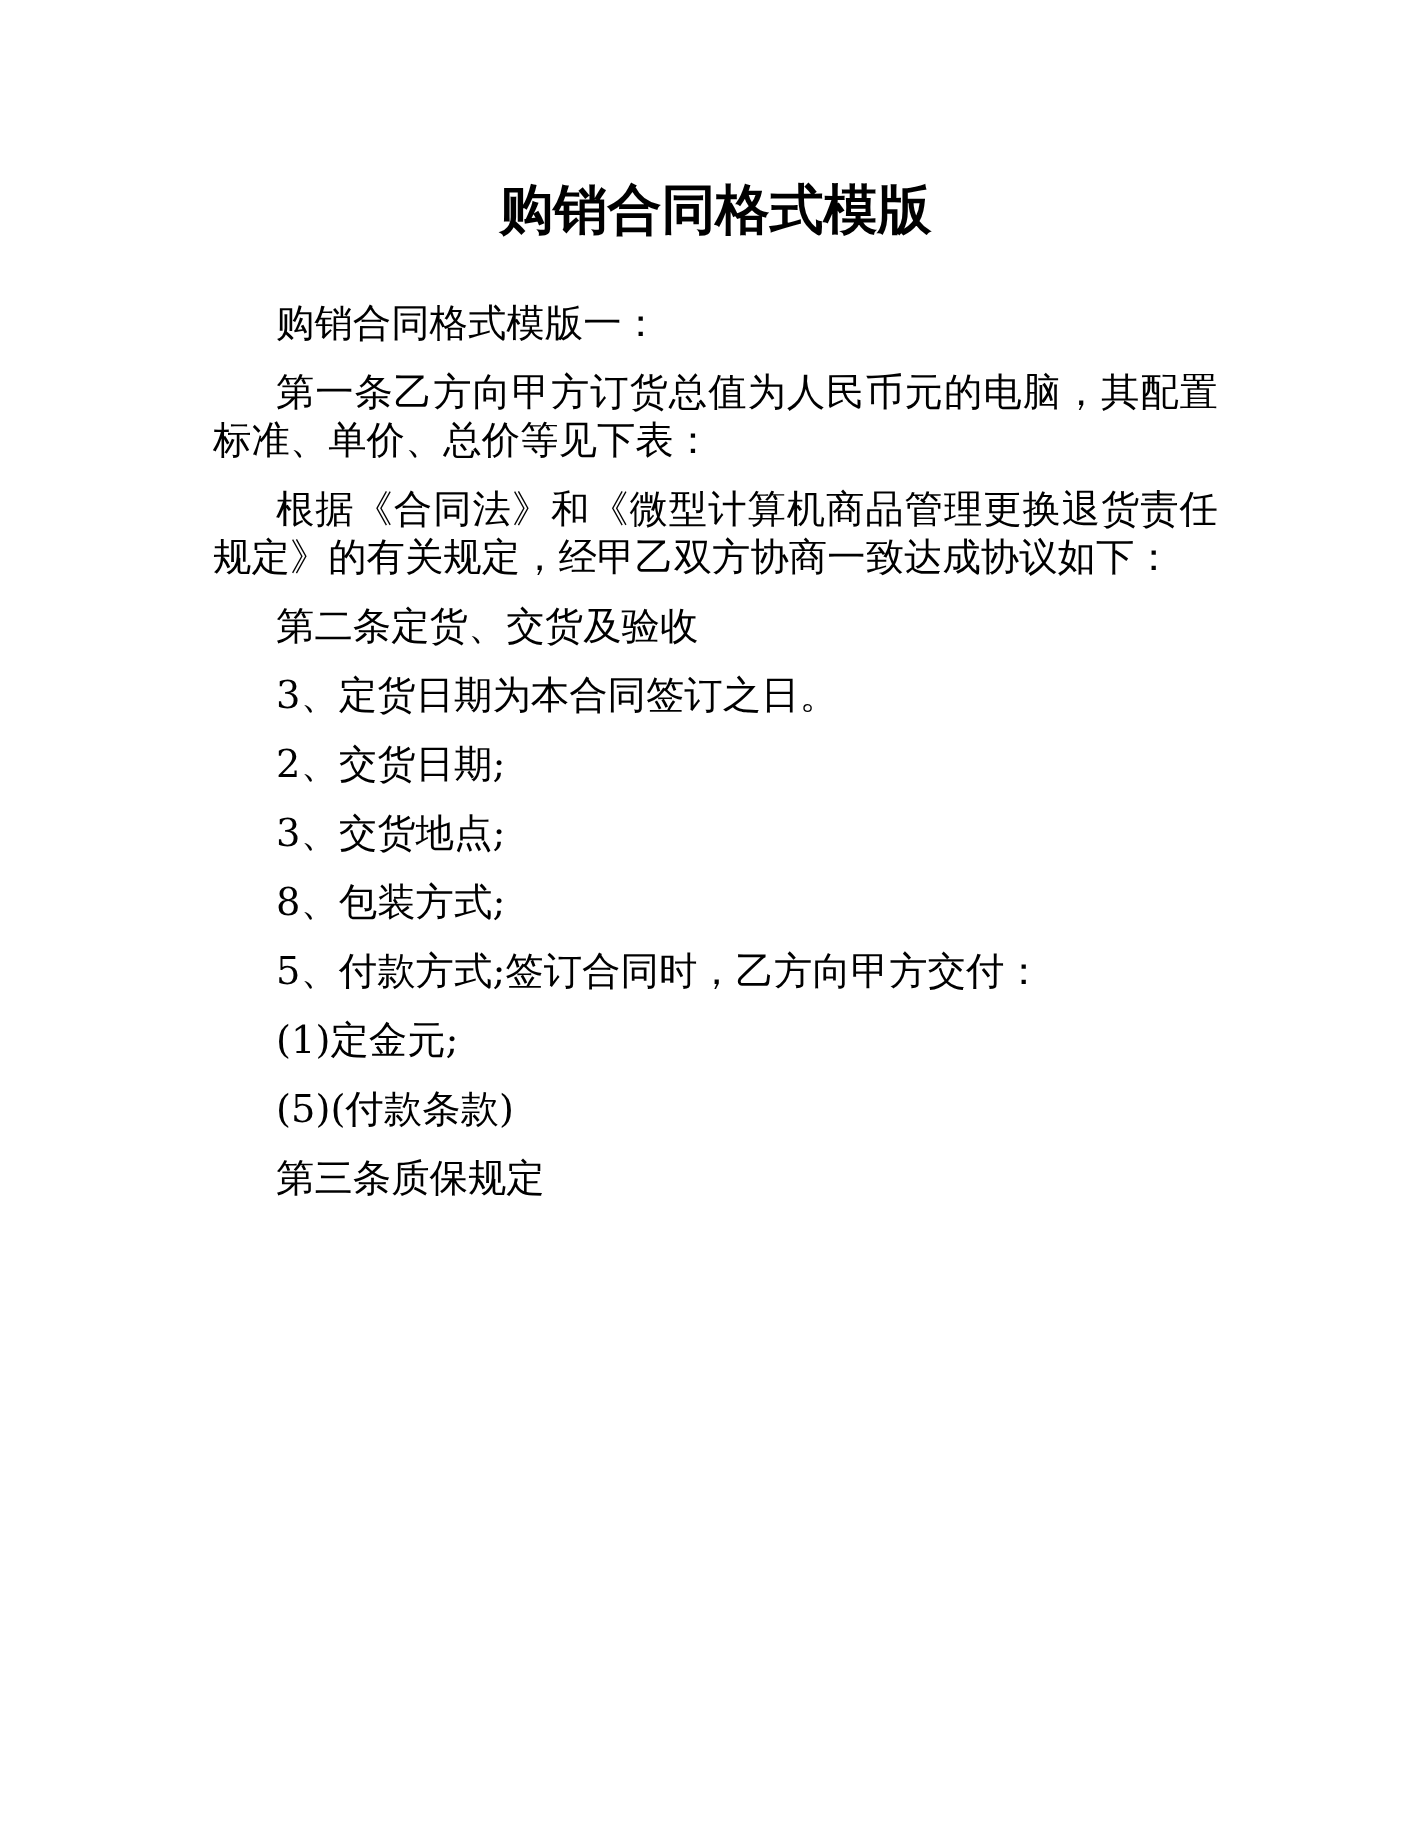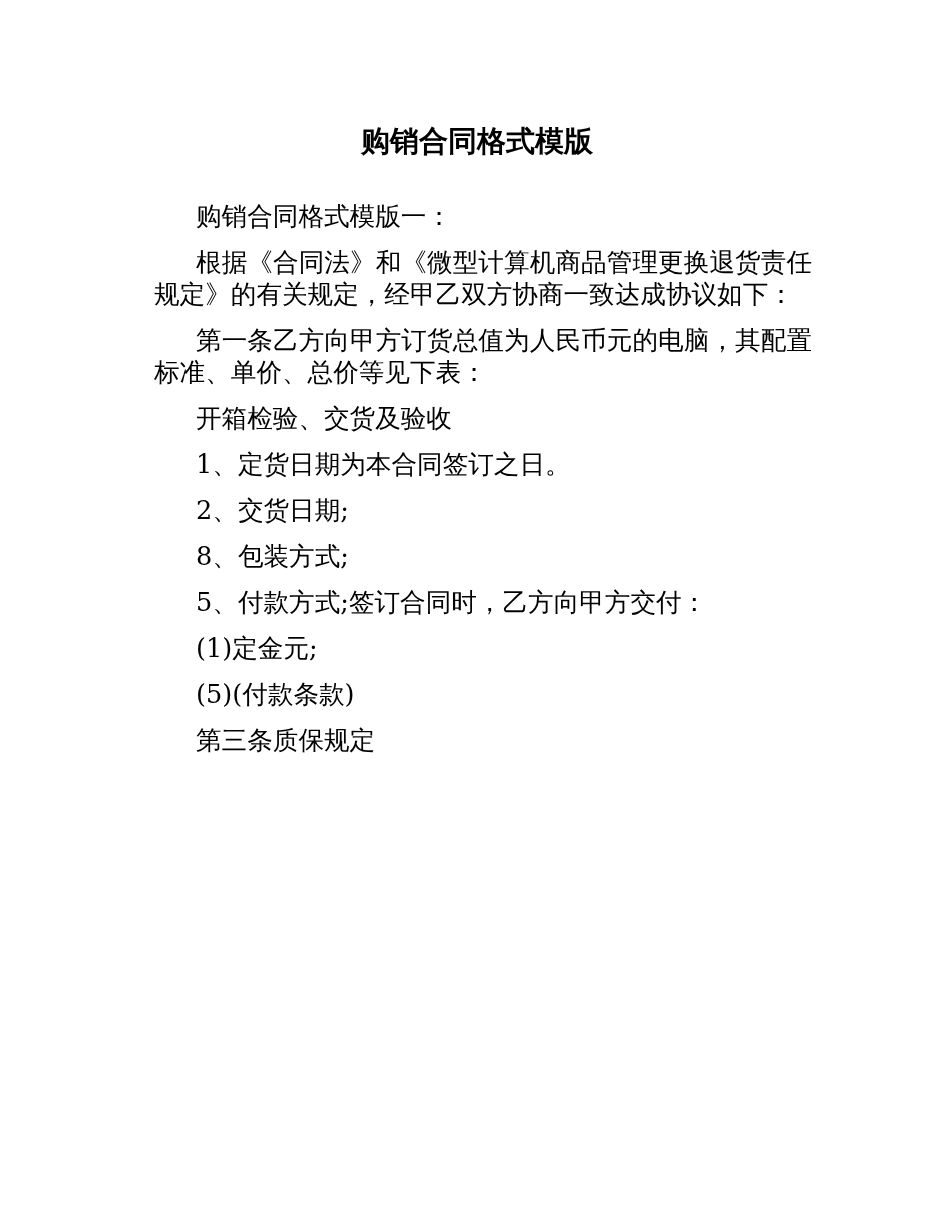--- a/index.html
+++ b/index.html
@@ -21,56 +21,57 @@
       width: 670px;
     }
     .title {
       position: absolute;
       left: 0;
       top: 116px;
       width: 670px;
       text-align: center;
       font-family: "DejaVu Sans", "Liberation Sans", sans-serif;
       font-weight: bold;
-      font-size: 29px;
+      font-size: 36px;
       line-height: 50px;
       letter-spacing: 0px;
       margin: 0;
     }
     .body {
       position: absolute;
       left: 0;
       top: 200px;
       width: 670px;
       font-family: "DejaVu Serif", "Liberation Serif", serif;
       font-size: 25.6px;
       line-height: 32px;
     }
     .para {
-      margin: 0 0 14px 12px;
+      margin: 0 0 14px 0;
       text-indent: 42px;
       text-align: justify;
       text-justify: inter-character;
     }
     .para.noindent-sub {
       text-indent: 42px;
     }
   </style>
 </head>
 <body>
 
 <div class="page">
   <h1 class="title">购销合同格式模版</h1>
 
   <div class="body">
     <p class="para">购销合同格式模版一：</p>
+    <p class="para">第一条乙方向甲方订货总值为人民币元的电脑，其配置标准、单价、总价等见下表：</p>
     <p class="para">根据《合同法》和《微型计算机商品管理更换退货责任规定》的有关规定，经甲乙双方协商一致达成协议如下：</p>
-    <p class="para">第一条乙方向甲方订货总值为人民币元的电脑，其配置标准、单价、总价等见下表：</p>
-    <p class="para">开箱检验、交货及验收</p>
-    <p class="para">1、定货日期为本合同签订之日。</p>
+    <p class="para">第二条定货、交货及验收</p>
+    <p class="para">3、定货日期为本合同签订之日。</p>
     <p class="para">2、交货日期;</p>
+    <p class="para">3、交货地点;</p>
     <p class="para">8、包装方式;</p>
     <p class="para">5、付款方式;签订合同时，乙方向甲方交付：</p>
     <p class="para noindent-sub">(1)定金元;</p>
     <p class="para noindent-sub">(5)(付款条款)</p>
     <p class="para">第三条质保规定</p>
   </div>
 </div>
 
 </body></html>

